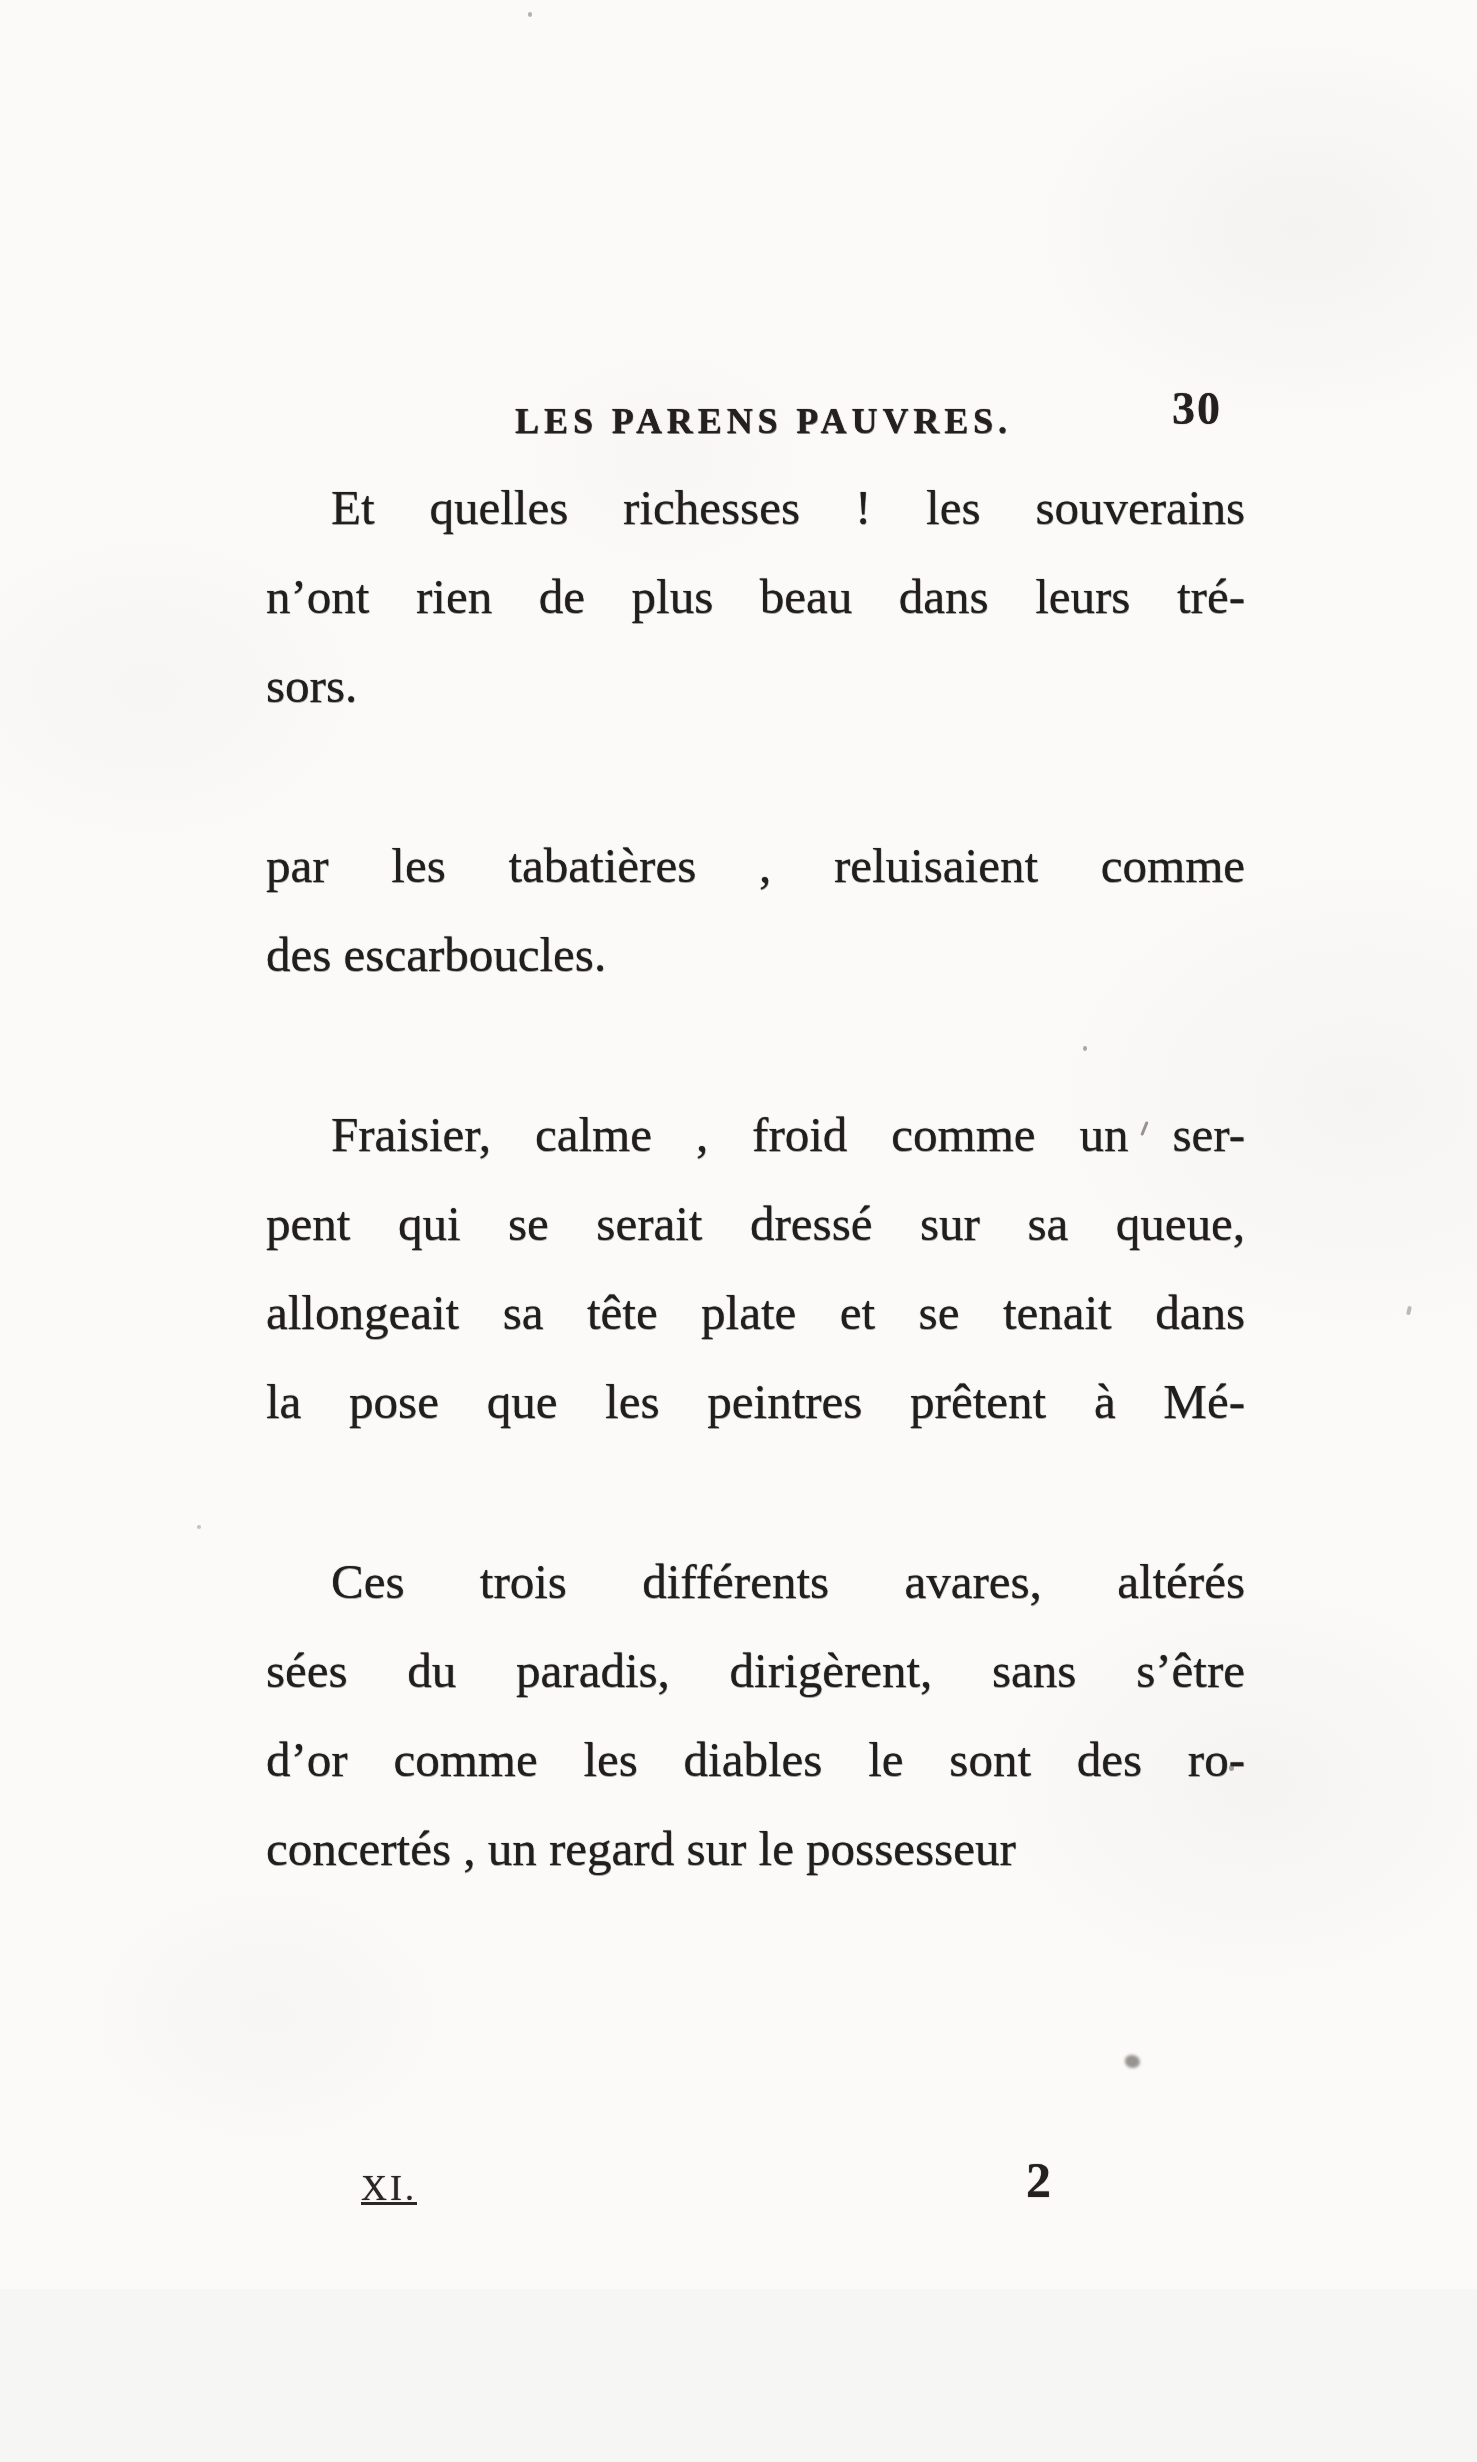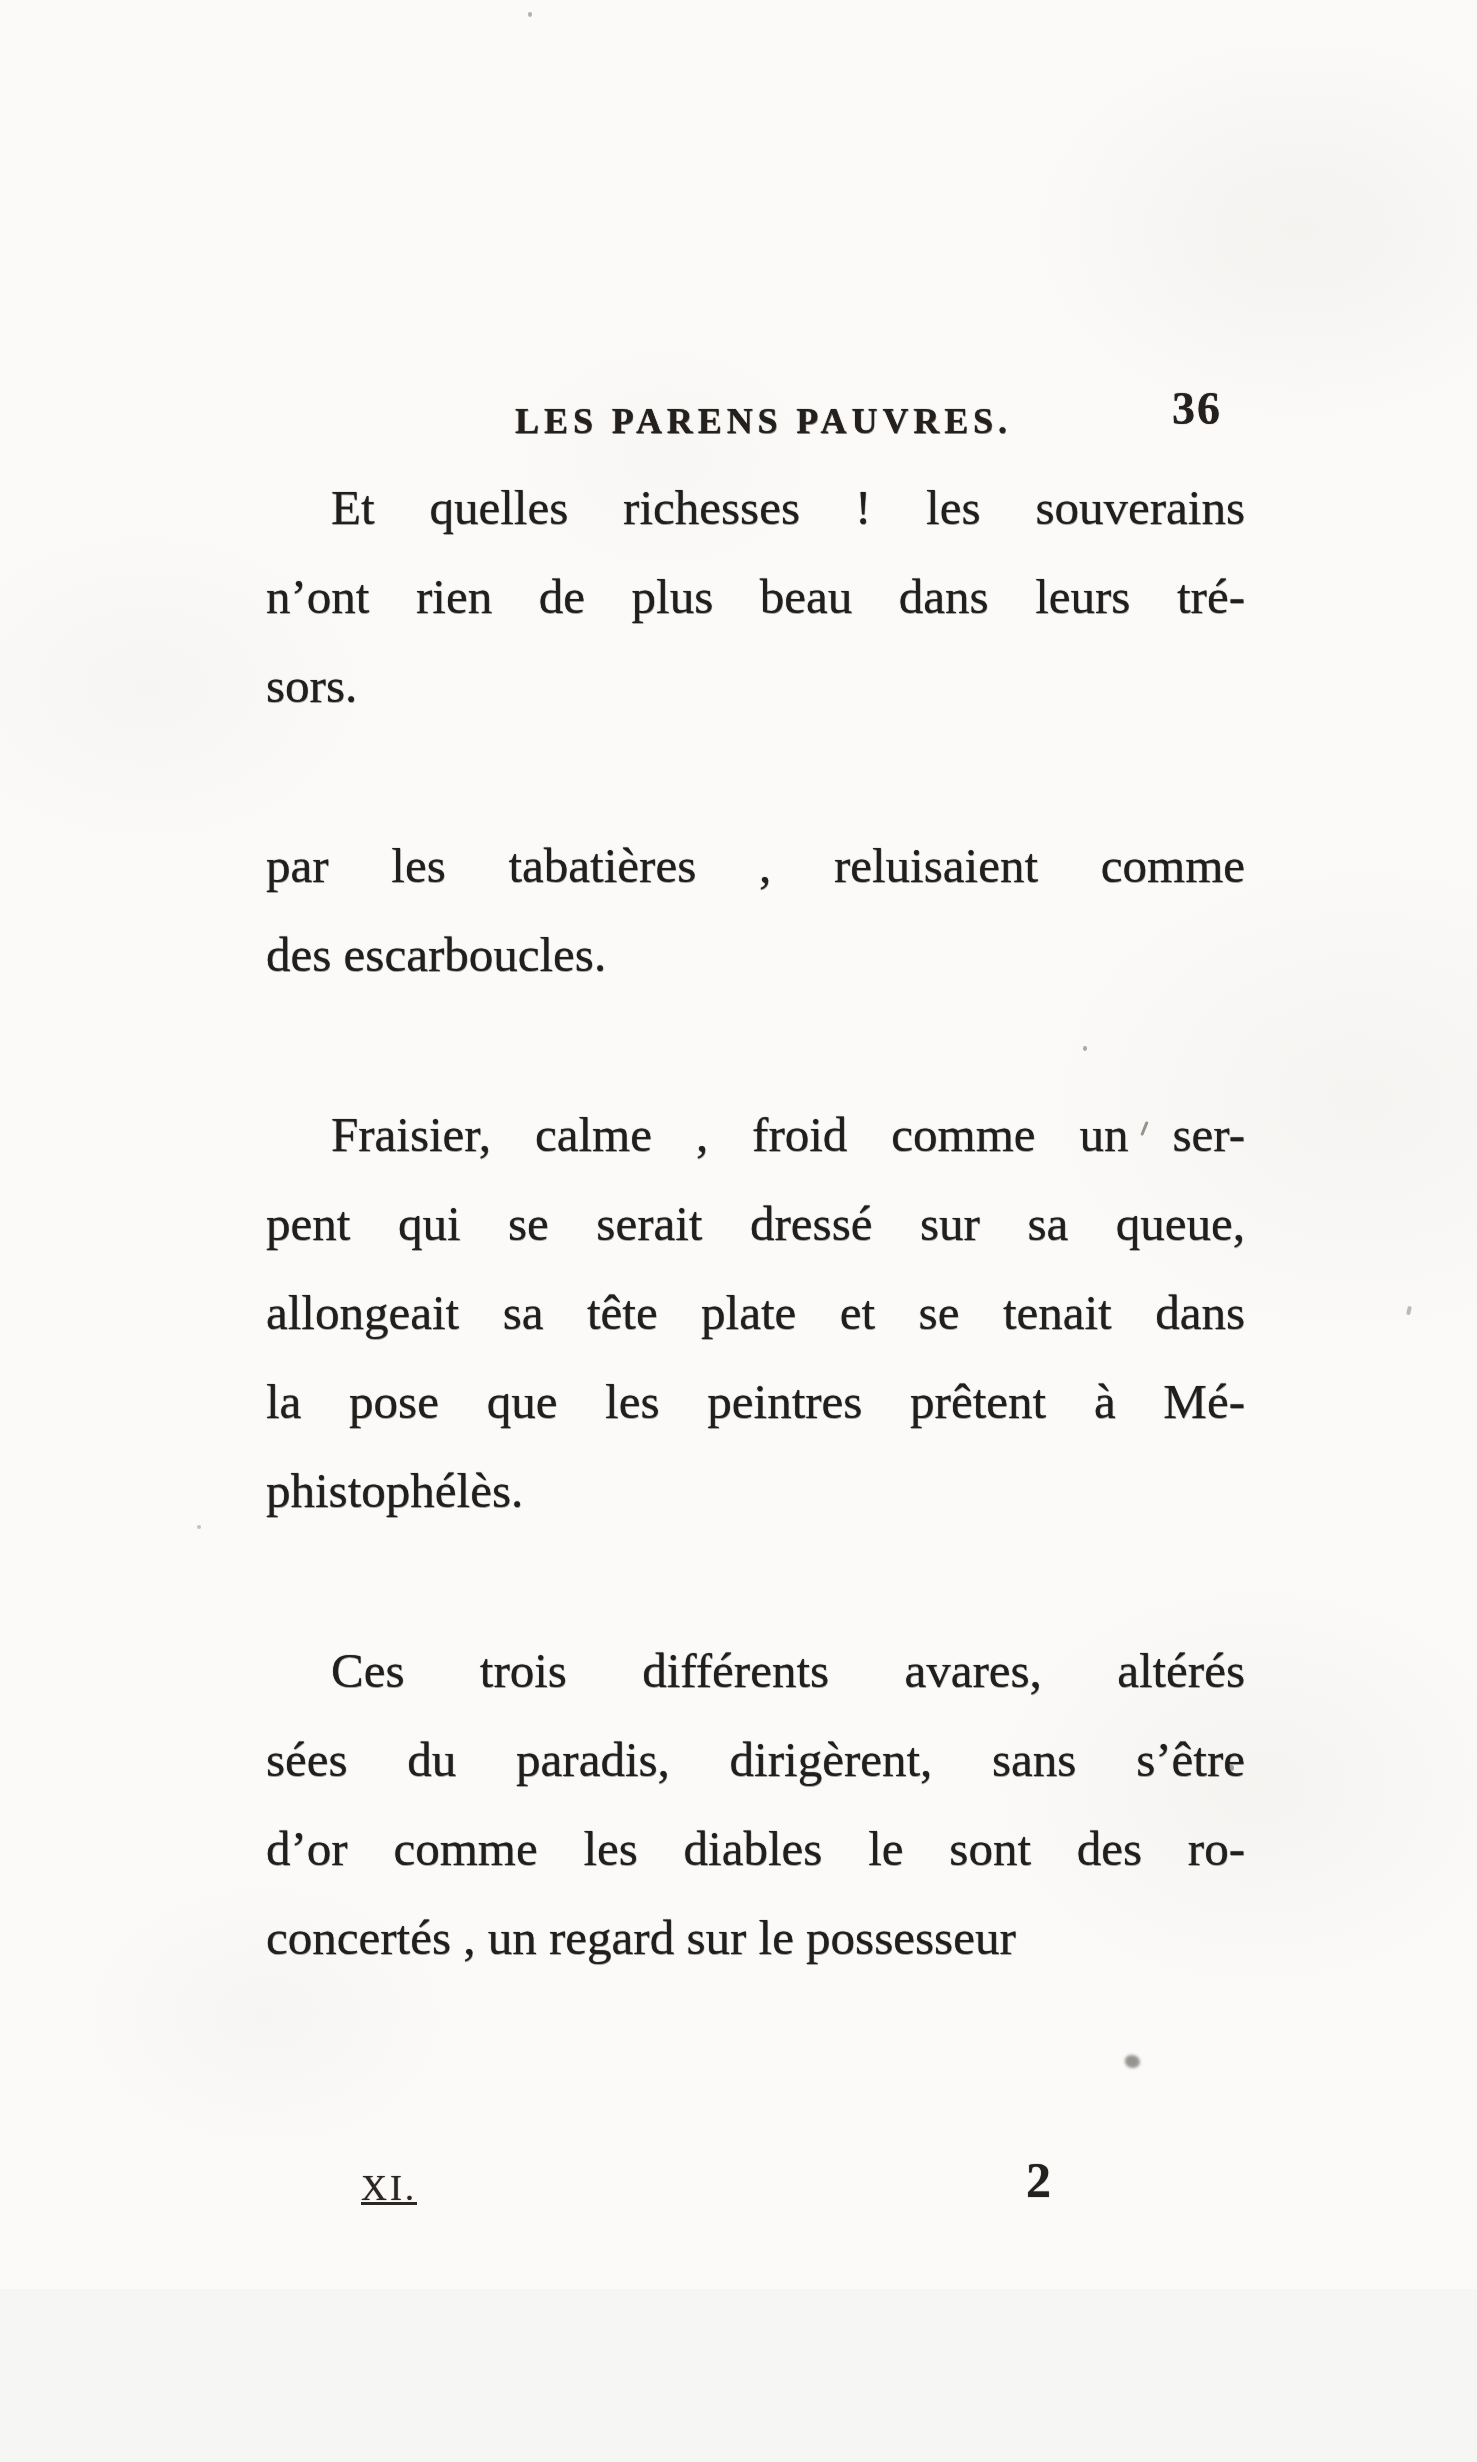--- a/index.html
+++ b/index.html
@@ -106,41 +106,40 @@
   .speck.s6 { left: 528px; top: 11.8px; width: 3.9px; height: 4.9px; opacity: 0.4; }
   .speck.s7 { left: 197px; top: 1525px; width: 3.9px; height: 3.9px; opacity: 0.3; }
 </style>
 </head>
 <body>
 
 <div class="page">
 
   <div class="running-head">LES PARENS PAUVRES.</div>
 
-  <div class="folio">36</div>
+  <div class="folio">30</div>
 
   <div class="body-text">
 
     <div class="para">
       <div class="line indent">Et quelles richesses ! les souverains</div>
       <div class="line">n’ont rien de plus beau dans leurs tré-</div>
       <div class="line end">sors.</div>
     </div>
 
     <div class="para">
       <div class="line">par les tabatières , reluisaient comme</div>
       <div class="line end">des escarboucles.</div>
     </div>
 
     <div class="para">
       <div class="line indent">Fraisier, calme , froid comme un ser-</div>
       <div class="line">pent qui se serait dressé sur sa queue,</div>
       <div class="line">allongeait sa tête plate et se tenait dans</div>
       <div class="line">la pose que les peintres prêtent à Mé-</div>
-      <div class="line end">phistophélès.</div>
     </div>
 
     <div class="para">
       <div class="line indent">Ces trois différents avares, altérés</div>
       <div class="line">sées du paradis, dirigèrent, sans s’être</div>
       <div class="line">d’or comme les diables le sont des ro-</div>
       <div class="line end">concertés , un regard sur le possesseur</div>
     </div>
 
   </div>

